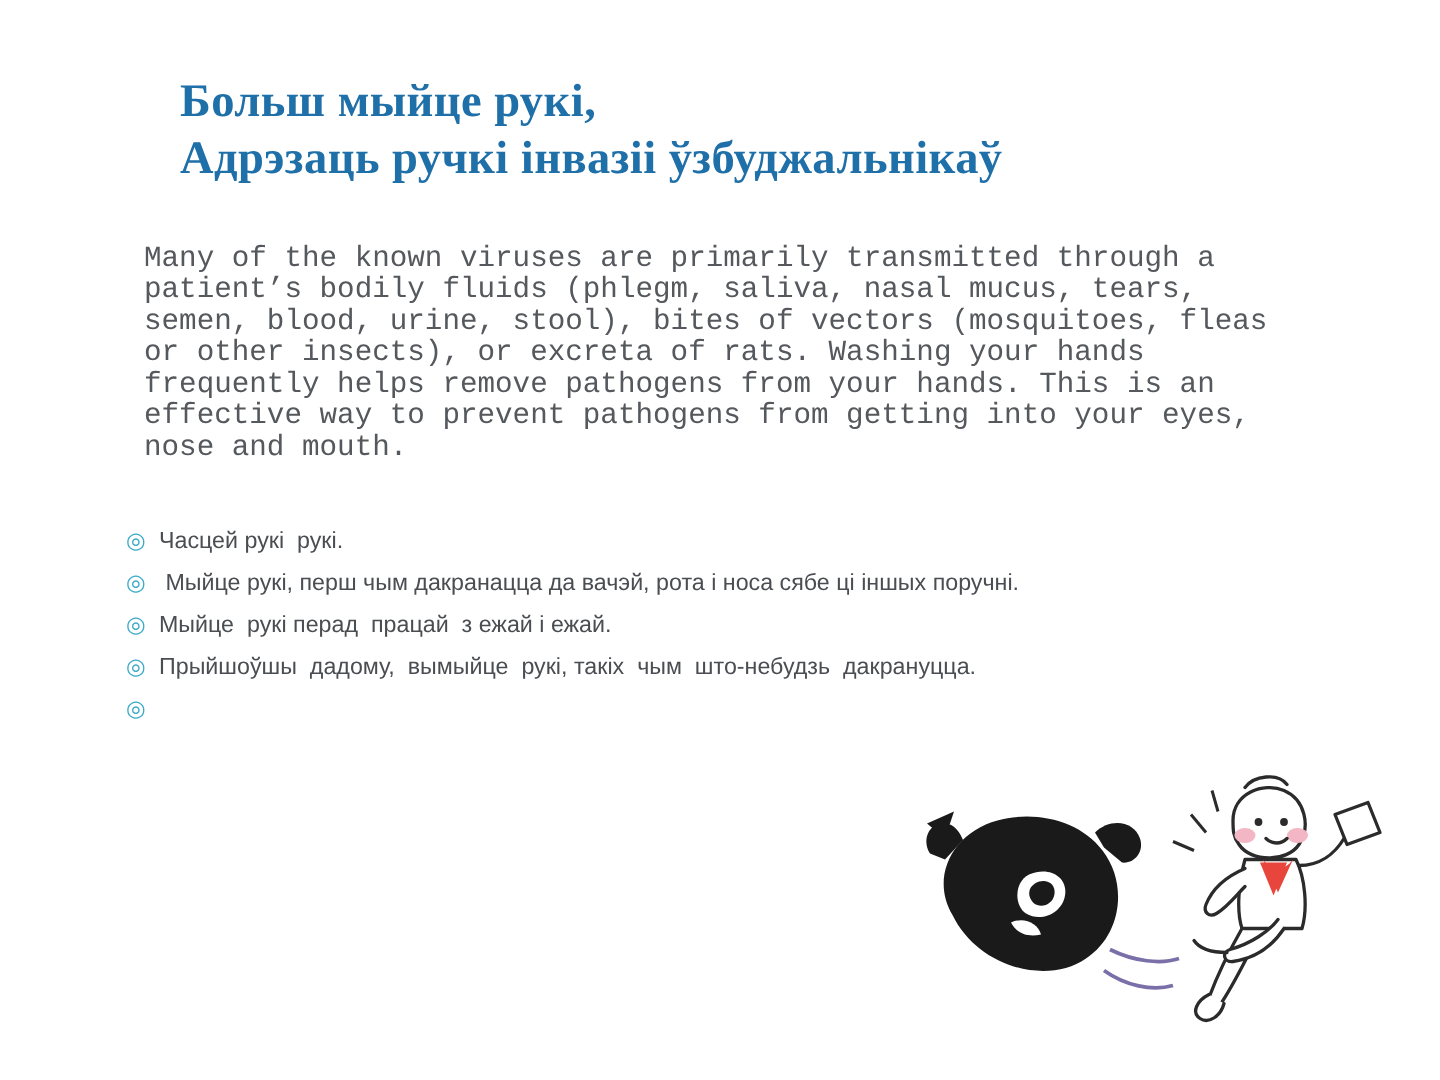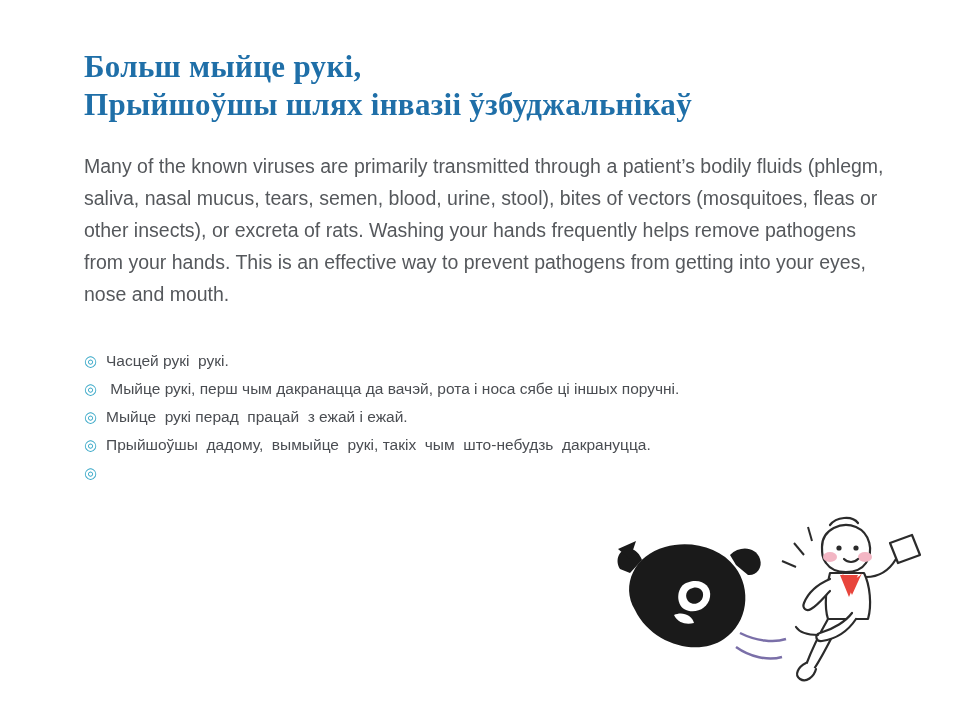--- a/index.html
+++ b/index.html
@@ -27,34 +27,35 @@
     width: 800px;
   }
   .title-line {
     font-family: "Liberation Serif", serif;
     font-weight: bold;
     font-size: 31px;
     line-height: 38px;
     color: #1f6fa8;
     letter-spacing: 0.3px;
     white-space: nowrap;
+    margin-left: 36px;
   }
   .body-block {
     position: absolute;
     left: 84px;
     top: 150px;
     width: 800px;
   }
   .body-para {
-    font-family: Liberation Sans, sans-serif;
+    font-family: Liberation Mono, monospace;
     font-size: 19.5px;
-    line-height: 32px;
+    line-height: 21px;
     color: #55585c;
     text-align: left;
-    margin: 0;
+    margin: 12px;
   }
   .bullets {
     position: absolute;
     left: 84px;
     top: 348px;
     width: 820px;
     list-style: none;
     margin: 0;
     padding: 0;
   }
@@ -86,21 +87,21 @@
     height: 190px;
   }
 </style>
 </head>
 <body>
 
 <div class="slide">
 
   <div class="title-block">
     <div class="title-line">Больш мыйце рукі,</div>
-    <div class="title-line">Прыйшоўшы шлях інвазіі ўзбуджальнікаў</div>
+    <div class="title-line">Адрэзаць ручкі інвазіі ўзбуджальнікаў</div>
   </div>
 
   <div class="body-block">
     <p class="body-para">Many of the known viruses are primarily transmitted through a patient’s bodily fluids (phlegm, saliva, nasal mucus, tears, semen, blood, urine, stool), bites of vectors (mosquitoes, fleas or other insects), or excreta of rats. Washing your hands frequently helps remove pathogens from your hands. This is an effective way to prevent pathogens from getting into your eyes, nose and mouth.</p>
   </div>
 
   <ul class="bullets">
     <li class="bullet-row">
       <span class="bullet-mark">◎</span>
       <span class="bullet-text">Часцей рукі  рукі.</span>

